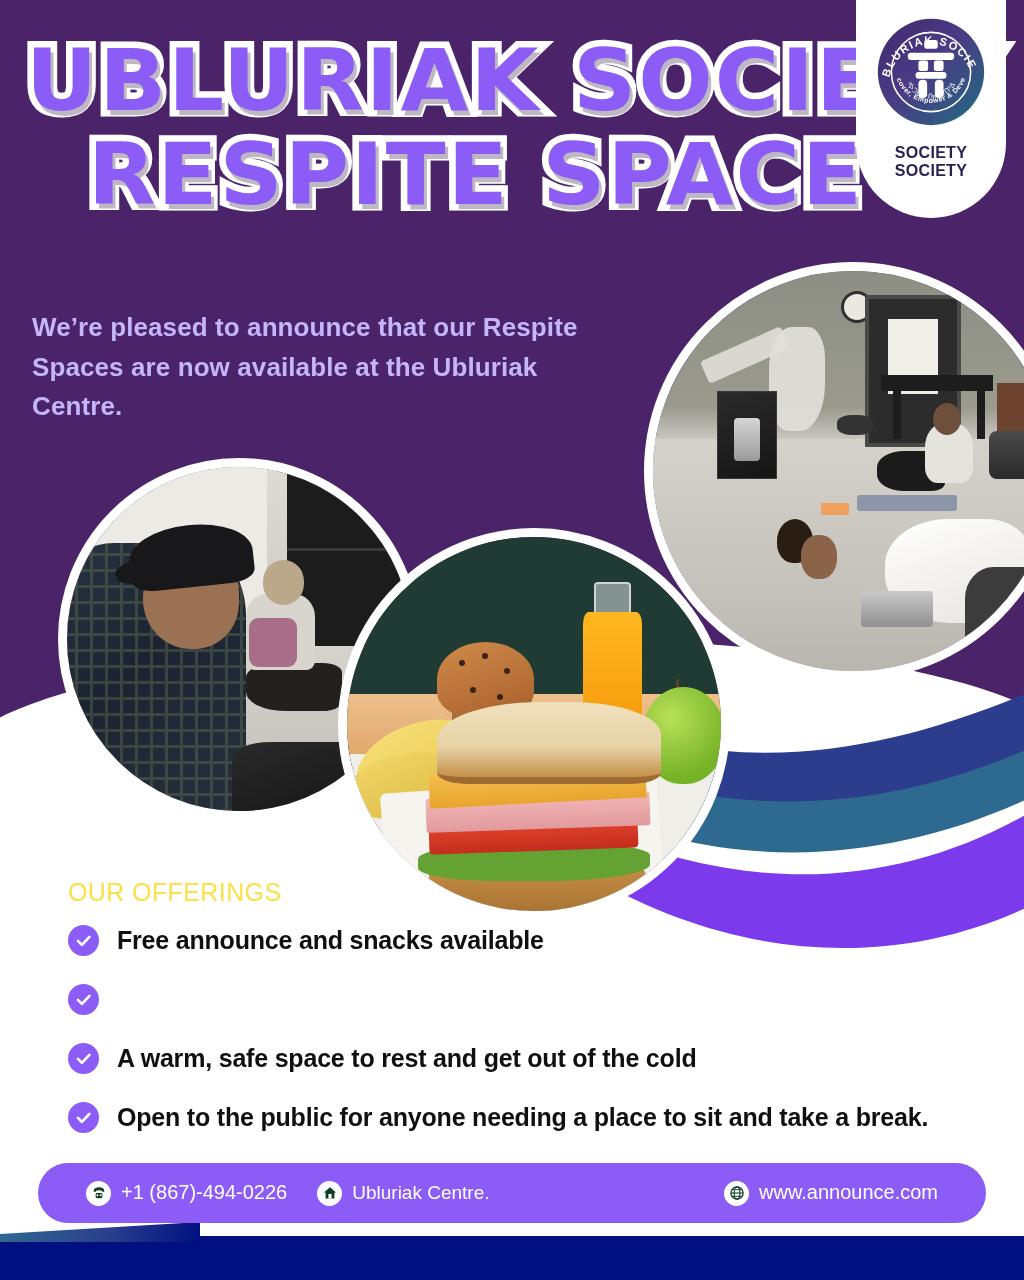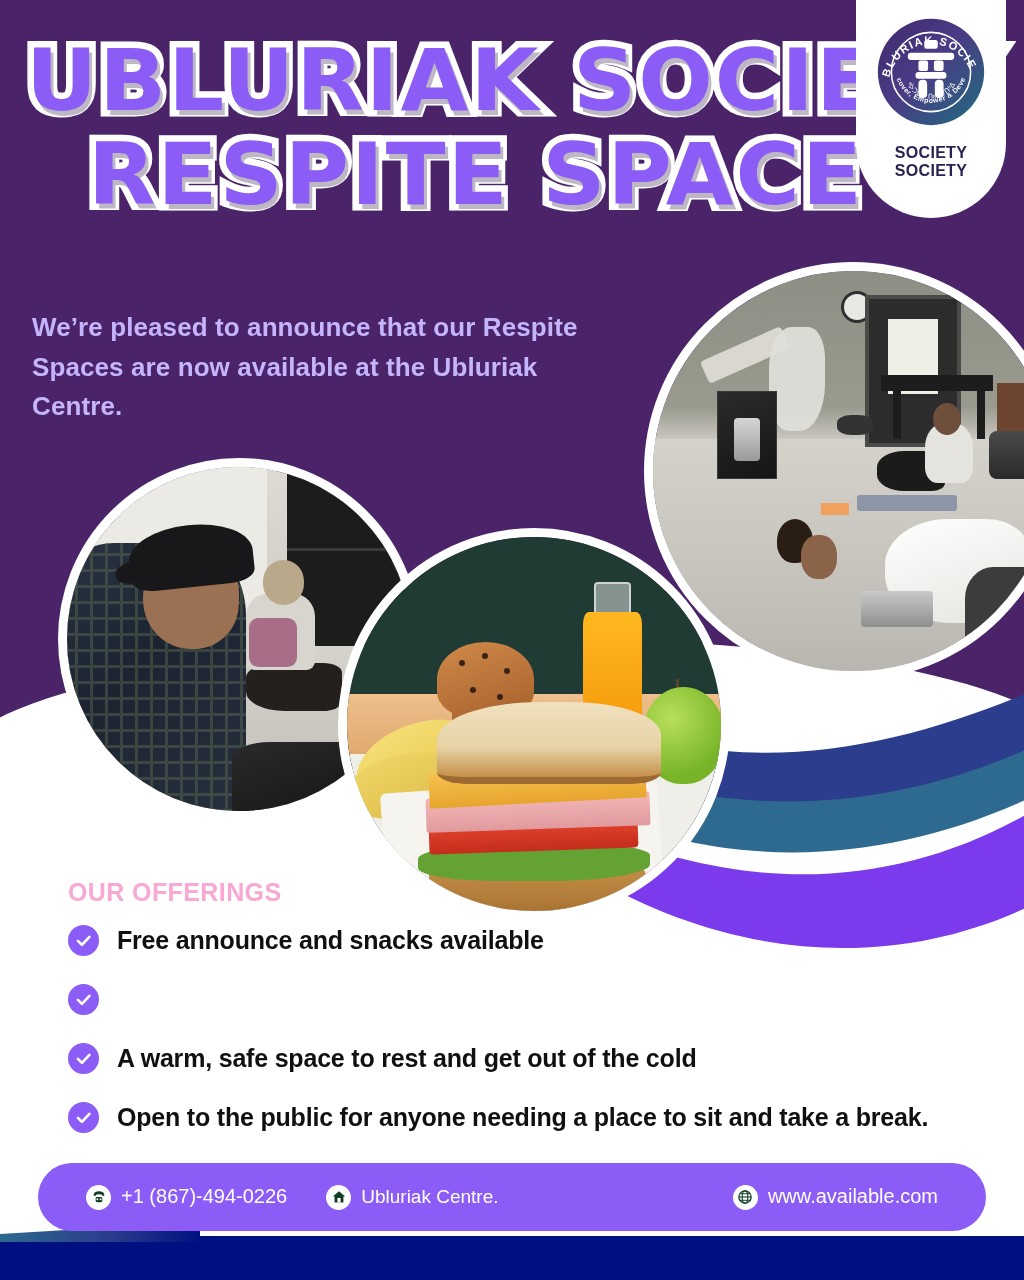--- a/index.html
+++ b/index.html
@@ -187,23 +187,23 @@
   .fd-bread-top{position:absolute;left:24%;top:44%;width:60%;height:22%;background:linear-gradient(180deg,#f0e0bd 0%,#e7d3a6 60%,#c48f47 100%);border-radius:46% 40% 14% 14%;border-bottom:7px solid #9d6b32;}
   .fd-cheese{position:absolute;left:22%;top:62%;width:58%;height:9%;background:linear-gradient(180deg,#f6bf4e,#e7a52e);transform:rotate(-3deg);}
   .fd-ham{position:absolute;left:21%;top:69%;width:60%;height:9%;background:linear-gradient(180deg,#f3b7b7,#e09a9e);transform:rotate(-2deg);border-radius:3px;}
   .fd-tomato{position:absolute;left:22%;top:76%;width:56%;height:8%;background:linear-gradient(180deg,#e4452e,#c32d1c);transform:rotate(-2deg);border-radius:4px;}
   .fd-lettuce{position:absolute;left:19%;top:82%;width:62%;height:10%;background:#63a233;border-radius:40% 30% 45% 35%;}
   .fd-bread-bot{position:absolute;left:22%;top:88%;width:58%;height:14%;background:linear-gradient(180deg,#c48f47,#a66f31);border-radius:10px 10px 40% 40%;}
 
   
   .offerings-title {
     position:absolute; left:68px; top:878px;
-    font-size:25px; font-weight:bold;
+    font-size:25px; font-weight:normal;
     letter-spacing:.4px;
-    color:#f9a8d4;
+    color:#fde047;
     z-index:9;
   }
   .offerings-list {
     position:absolute; left:68px; top:925px;
     width:940px; z-index:9;
     display:flex; flex-direction:column; gap:28px;
   }
   .offer-row { display:flex; align-items:center; gap:18px; }
   .check-icon {
     flex:0 0 auto;
@@ -215,27 +215,27 @@
   .offer-text {
     font-size:25px; font-weight:bold;
     color:#101010;
     letter-spacing:-.2px;
     white-space:nowrap;
   }
 
   
   .contact-bar {
     position:absolute; left:38px; top:1163px;
-    width:948px; height:68px;
+    width:948px; height:60px;
     background:#8B5CF6;
     border-radius:34px;
     z-index:9;
     display:flex; align-items:center;
     padding:0 48px;
-    gap:9px;
+    gap:0;
   }
   .cg { display:flex; align-items:center; gap:10px; }
   .cg-phone { margin-right:30px; }
   .cg-addr  { margin-right:auto; }
   .round-icon {
     flex:0 0 auto;
     width:25px; height:25px; border-radius:50%;
     background:#ffffff;
     display:flex; align-items:center; justify-content:center;
   }
@@ -464,20 +464,20 @@
     <div class="cg cg-web">
       <span class="round-icon">
         <svg width="16" height="16" viewBox="0 0 24 24">
           <circle cx="12" cy="12" r="9.2" fill="none" stroke="#0f3d22" stroke-width="1.9"></circle>
           <ellipse cx="12" cy="12" rx="4.3" ry="9.2" fill="none" stroke="#0f3d22" stroke-width="1.6"></ellipse>
           <line x1="2.8" y1="12" x2="21.2" y2="12" stroke="#0f3d22" stroke-width="1.6"></line>
           <line x1="4.4" y1="7" x2="19.6" y2="7" stroke="#0f3d22" stroke-width="1.4"></line>
           <line x1="4.4" y1="17" x2="19.6" y2="17" stroke="#0f3d22" stroke-width="1.4"></line>
         </svg>
       </span>
-      <span class="c-text">www.available.com</span>
+      <span class="c-text">www.announce.com</span>
     </div>
 
   </div>
 
   <div class="navy-strip"></div>
 
 </div>
 
 </body></html>

